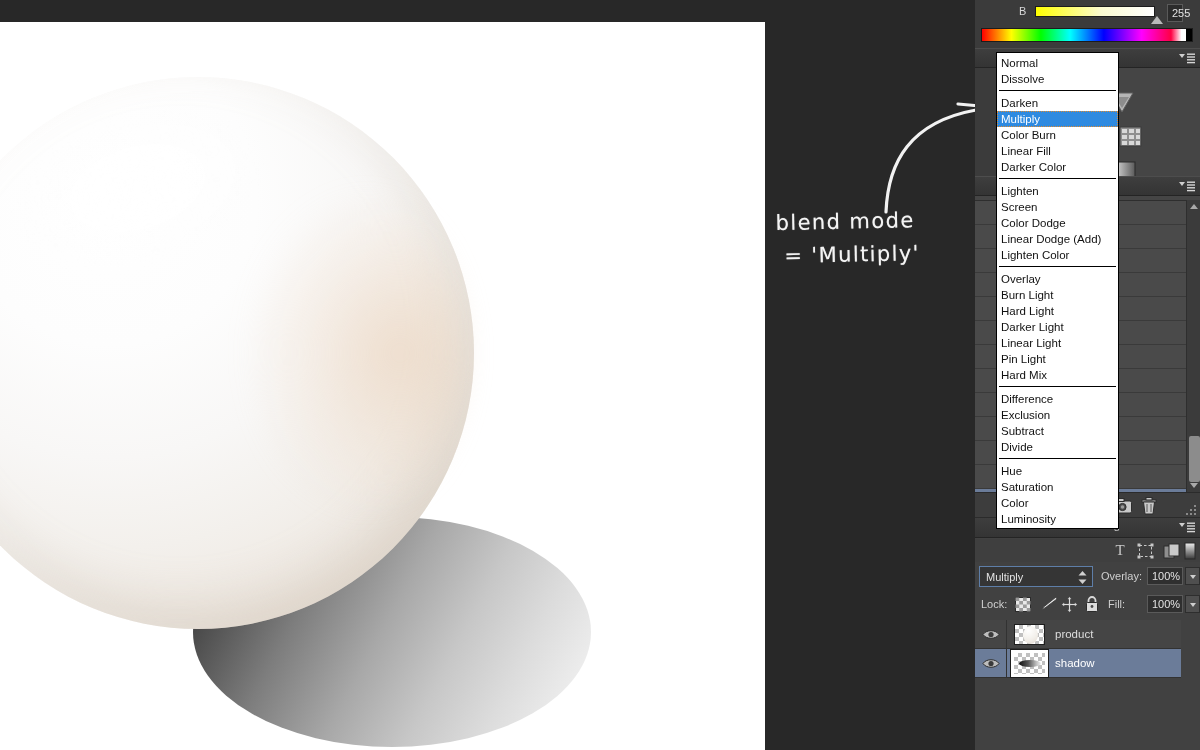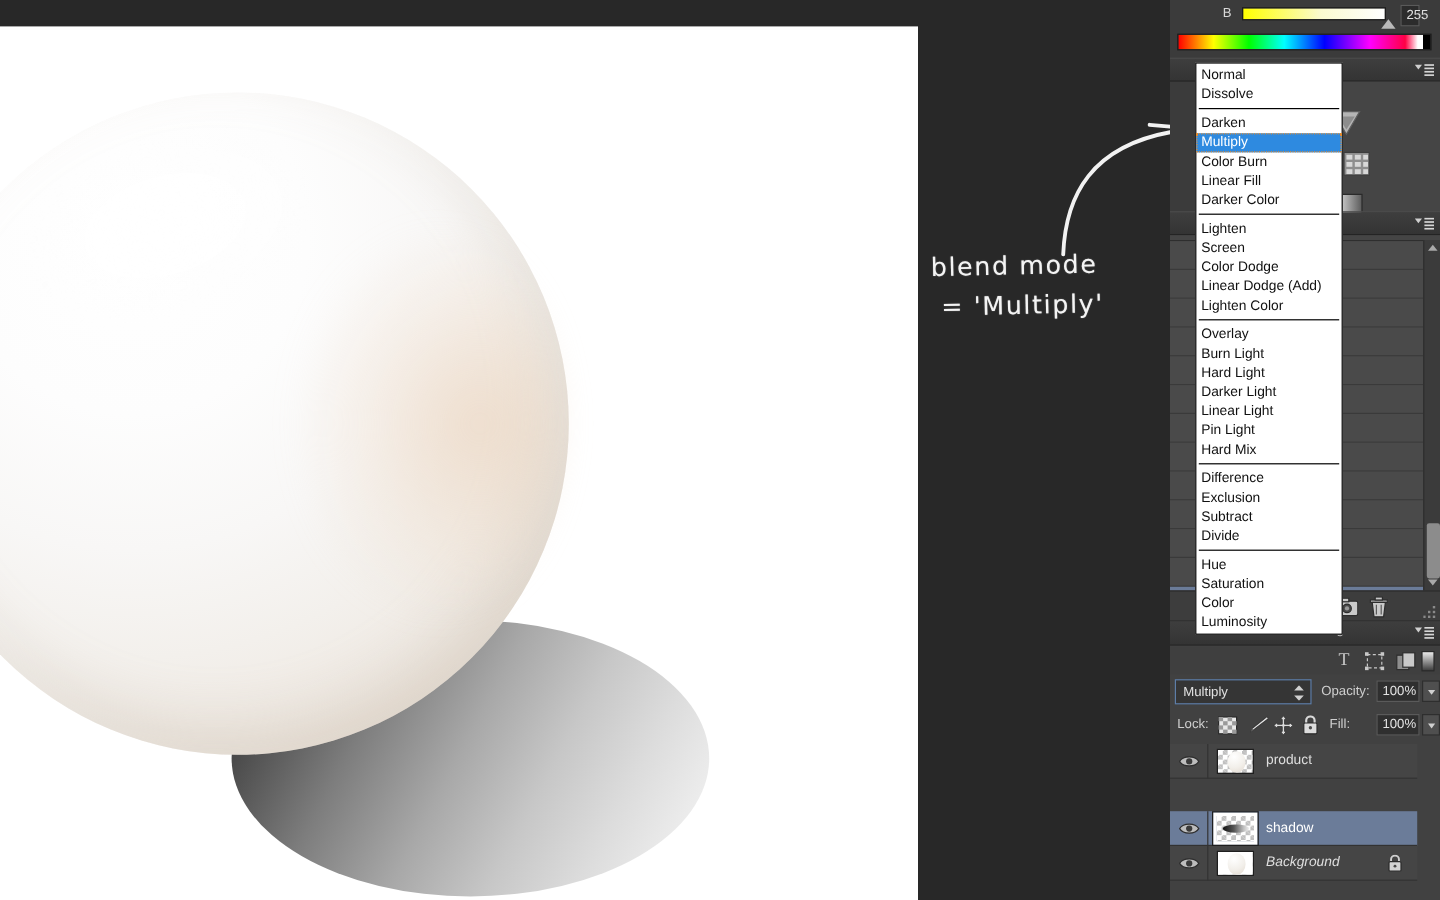--- a/index.html
+++ b/index.html
@@ -317,21 +317,21 @@
   .layer-list {
     position: absolute; left: 0; top: 102px;
     width: 206px;
   }
   .layer-row {
     position: relative;
     height: 29px;
     background: #454545;
     border-bottom: 1px solid #323232;
   }
-  .layer-row.selected { background: #6b7c99; margin-top: 27px; }
+  .layer-row.selected { background: #6b7c99; }
   .eye-cell {
     position: absolute; left: 0; top: 0;
     width: 32px; height: 29px;
     border-right: 1px solid #323232;
   }
   .eye-icon { position: absolute; left: 7px; top: 8px; width: 18px; height: 13px; }
   .layer-thumb {
     position: absolute; left: 39px; top: 4px;
     width: 31px; height: 21px;
     border: 1px solid #1e1e1e;
@@ -592,21 +592,21 @@
       </div>
 
       <div class="blend-row">
         <div class="blend-select">
           <span>Multiply</span>
           <svg class="blend-stepper" viewBox="0 0 9 13">
             <path d="M4.5 0 L8.5 4.5 L0.5 4.5 Z" fill="#d0d0d0"></path>
             <path d="M4.5 13 L0.5 8.5 L8.5 8.5 Z" fill="#d0d0d0"></path>
           </svg>
         </div>
-        <div class="opacity-label">Opacity:</div>
+        <div class="opacity-label">Overlay:</div>
         <div class="opacity-field">100%</div>
         <div class="mini-arrow-btn" style="left:210px;"></div>
       </div>
 
       <div class="lock-row">
         <div class="lock-label">Lock:</div>
         <svg class="lock-icon" style="left:40px;" viewBox="0 0 17 17">
           <rect x="0.5" y="1.5" width="15" height="14" fill="#e8e8e8" stroke="#2b2b2b"></rect>
           <g fill="#9a9a9a">
             <rect x="0.5" y="1.5" width="3.75" height="3.5"></rect>
@@ -653,40 +653,20 @@
             <div class="eye-cell">
               <svg class="eye-icon" viewBox="0 0 18 13">
                 <path d="M1 6.5 C4 1.5, 14 1.5, 17 6.5 C14 11.5, 4 11.5, 1 6.5 Z" fill="#bdbdbd" stroke="#2e2e2e" stroke-width="1"></path>
                 <circle cx="9" cy="6.5" r="2.6" fill="#3a3a3a"></circle>
               </svg>
             </div>
             <div class="layer-thumb selected-thumb">
               <div class="thumb-shadow"></div>
             </div>
             <div class="layer-name">shadow</div>
-          </div>
-          <div class="layer-row">
-            <div class="eye-cell">
-              <svg class="eye-icon" viewBox="0 0 18 13">
-                <path d="M1 6.5 C4 1.5, 14 1.5, 17 6.5 C14 11.5, 4 11.5, 1 6.5 Z" fill="#bdbdbd" stroke="#2e2e2e" stroke-width="1"></path>
-                <circle cx="9" cy="6.5" r="2.6" fill="#3a3a3a"></circle>
-              </svg>
-            </div>
-            <div class="layer-thumb">
-              <div class="thumb-white"></div>
-              <div class="thumb-sphere"></div>
-            </div>
-            <div class="layer-name italic">Background</div>
-            <div class="layer-lock-badge">
-              <svg viewBox="0 0 13 15" width="13" height="15">
-                <path d="M3.2 6.5 L3.2 4.3 A3.3 3.3 0 0 1 9.8 4.3 L9.8 6.5" fill="none" stroke="#cfcfcf" stroke-width="1.6"></path>
-                <rect x="1.5" y="6" width="10" height="8" rx="1" fill="#d4d4d4" stroke="#2b2b2b"></rect>
-                <circle cx="6.5" cy="9.8" r="1.2" fill="#4a4a4a"></circle>
-              </svg>
-            </div>
           </div>
         </div>
     </div>
   </div>
 
   <div class="blend-popup" id="blend-popup">
       <div class="bp-item">Normal</div>
       <div class="bp-item">Dissolve</div>
       <div class="bp-sep"></div>
       <div class="bp-item">Darken</div>

